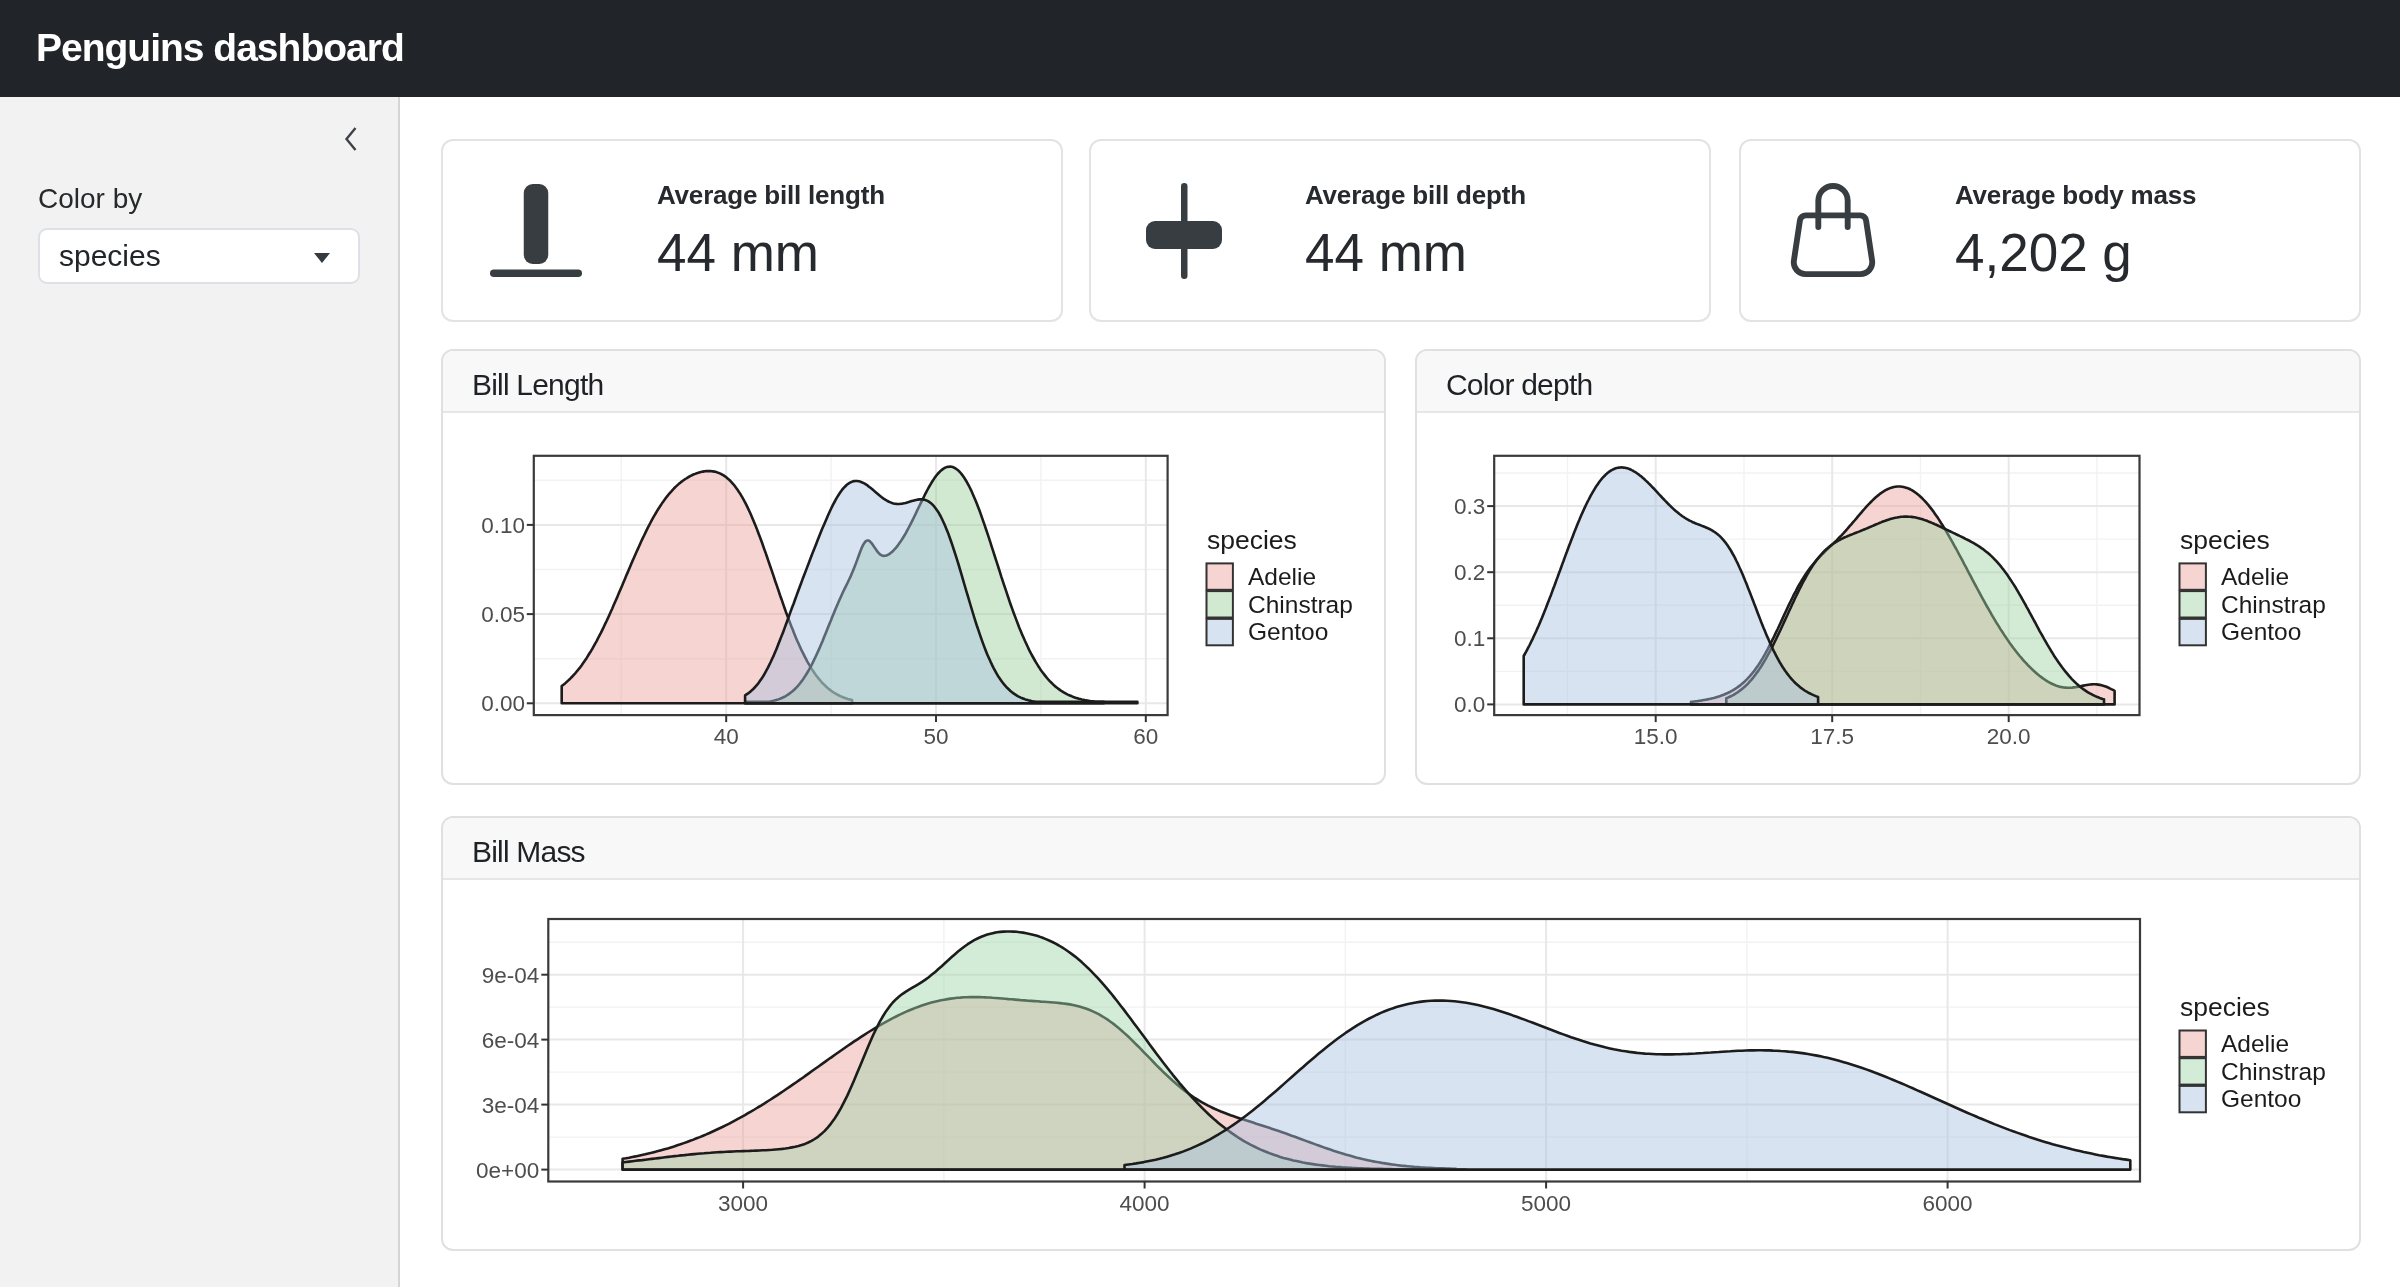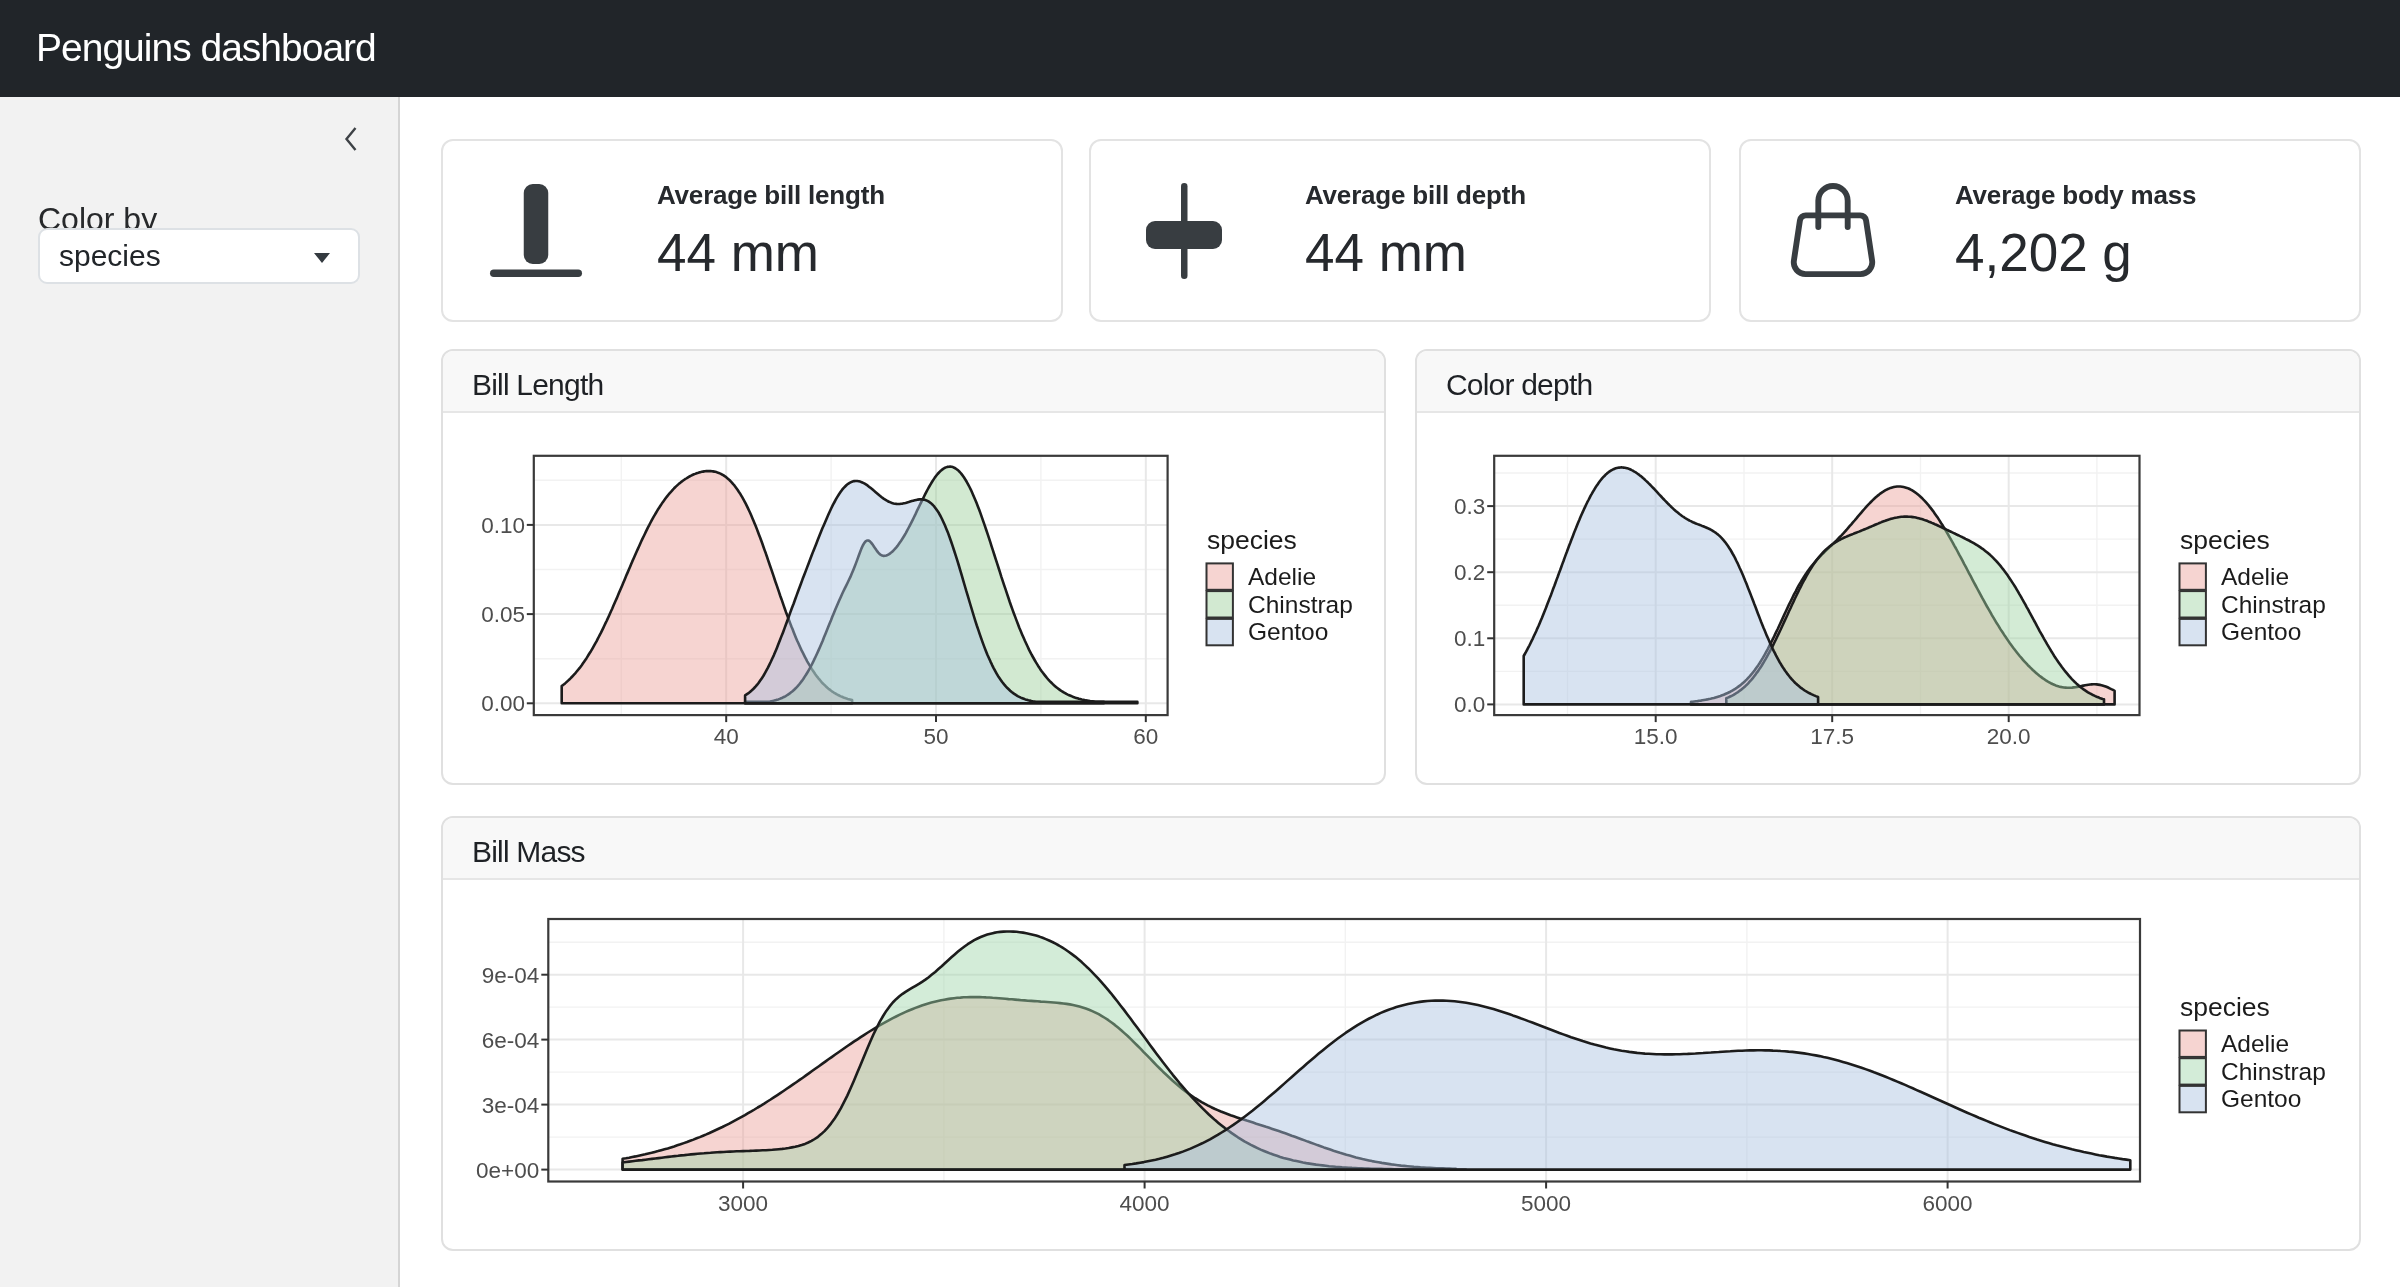--- a/index.html
+++ b/index.html
@@ -1,21 +1,21 @@
 <!DOCTYPE html>
 <html><head>
 <meta charset="utf-8">
 <style>
 * { margin:0; padding:0; box-sizing:border-box; }
 html,body { width:2400px; height:1287px; font-family:"Liberation Sans", sans-serif; background:#fff; overflow:hidden; }
 .header { position:absolute; left:0; top:0; width:2400px; height:97px; background:#212529; }
-.header .title { position:absolute; left:36px; top:48px; transform:translateY(-50%); color:#fff; font-size:39px; font-weight:400; letter-spacing:-1px; }
+.header .title { position:absolute; left:36px; top:48px; transform:translateY(-50%); color:#fff; font-size:39px; font-weight:700; letter-spacing:-1px; }
 .sidebar { position:absolute; left:0; top:97px; width:400px; height:1190px; background:#f2f2f2; border-right:2.5px solid #d5d5d5; }
 .chev { position:absolute; left:344px; top:29px; }
-.colorby { position:absolute; left:38px; top:104px; font-size:32px; color:#27292b; }
+.colorby { position:absolute; left:38px; top:86px; font-size:28px; color:#27292b; }
 .select { position:absolute; left:38px; top:131px; width:322px; height:56px; background:#fff; border:2px solid #dde1e5; border-radius:9px; }
 .select .txt { position:absolute; left:19px; top:50%; transform:translateY(-50%); font-size:30px; color:#212529; }
 .select .caret { position:absolute; right:28px; top:23px; width:0; height:0; border-left:8.5px solid transparent; border-right:8.5px solid transparent; border-top:10.5px solid #343a40; }
 .vbox { position:absolute; top:139px; width:622px; height:183px; background:#fff; border:2px solid #e3e3e3; border-radius:12px;padding-left:20px; }
 .vicon { position:absolute; left:45px; top:42px; width:96px; height:96px; }
 .vtxt { position:absolute; left:214px; top:41px; }
 .vtitle { font-size:26px; font-weight:600; color:#26292d; line-height:26px; letter-spacing:-0.2px; }
 .vvalue { font-size:53px; font-weight:400; color:#26292d; line-height:53px; margin-top:18px; }
 .card { position:absolute; background:#fff; border:2px solid #e0e0e0; border-radius:12px; overflow:hidden; }
 .chead { position:absolute; left:0; top:0; right:0; height:62px; background:#f8f8f8; border-bottom:2px solid #e6e6e6;padding-left:20px; }

